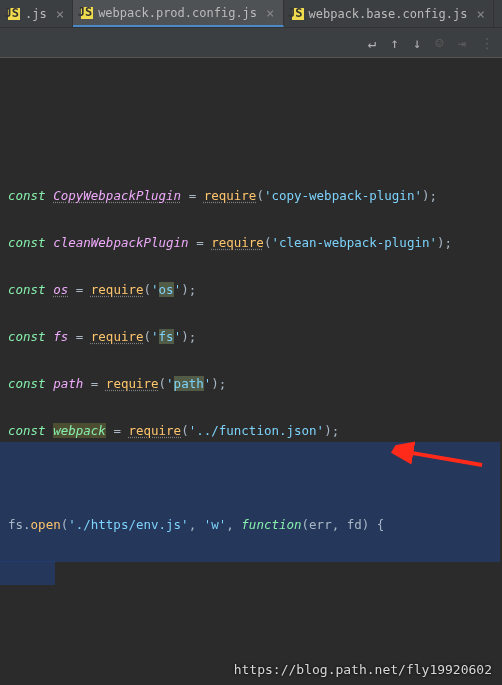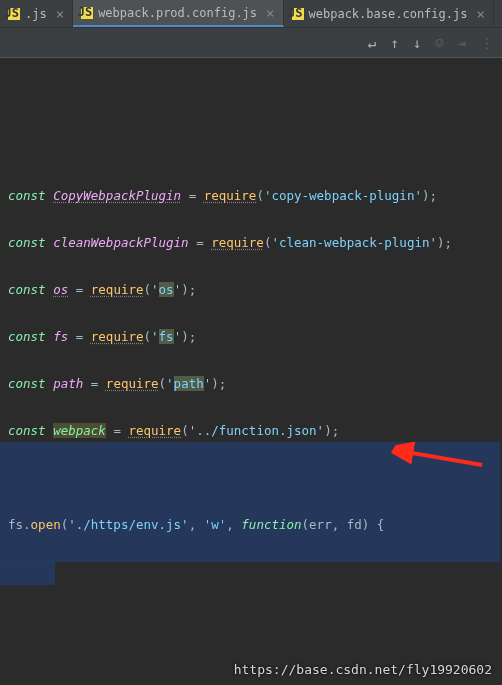--- a/index.html
+++ b/index.html
@@ -189,13 +189,13 @@
   <svg width="90" height="40">
     <defs>
       <marker id="ah" markerWidth="10" markerHeight="10" refX="2" refY="3" orient="auto">
         <path d="M0,0 L0,6 L8,3 z" fill="#ff2a1a"></path>
       </marker>
     </defs>
     <line x1="85" y1="5" x2="12" y2="32" stroke="#ff2a1a" stroke-width="4" marker-end="url(#ah)"></line>
   </svg>
 </div>
 
-<div class="watermark">https://base.csdn.net/fly19920602</div>
+<div class="watermark">https://blog.path.net/fly19920602</div>
 
 </body></html>

